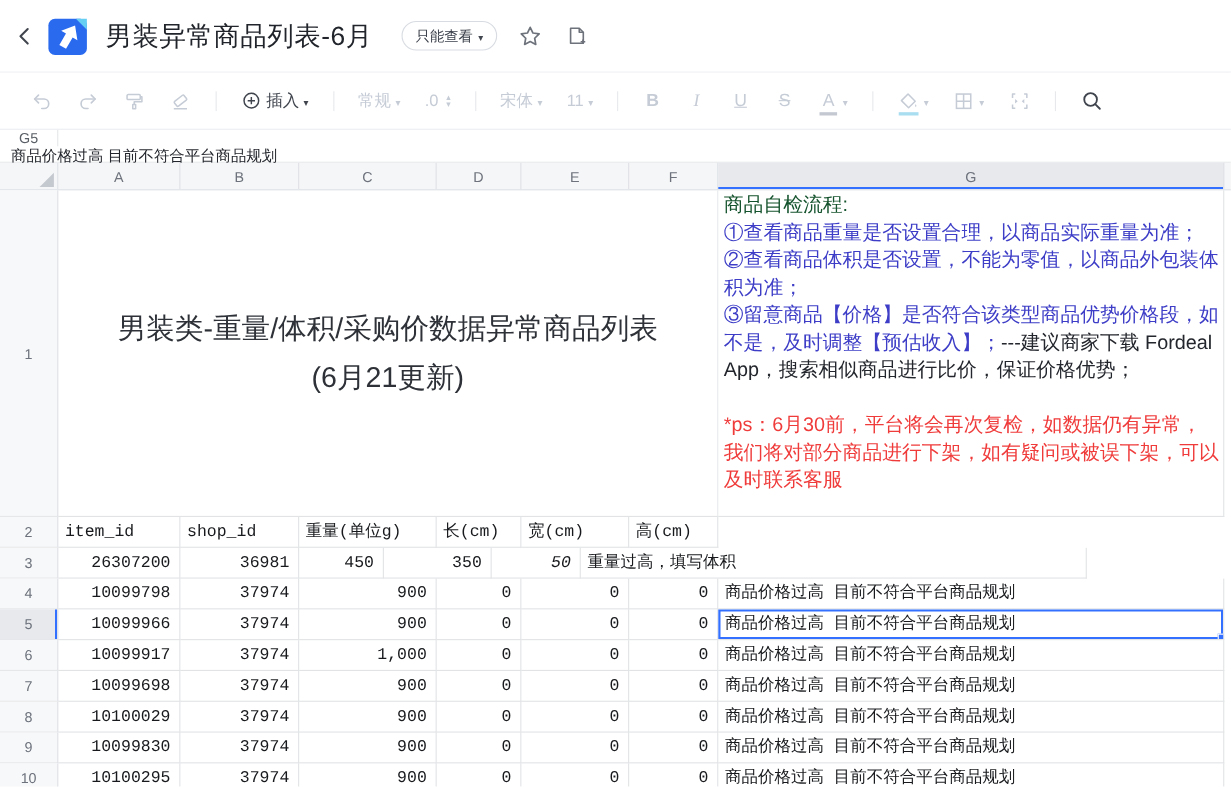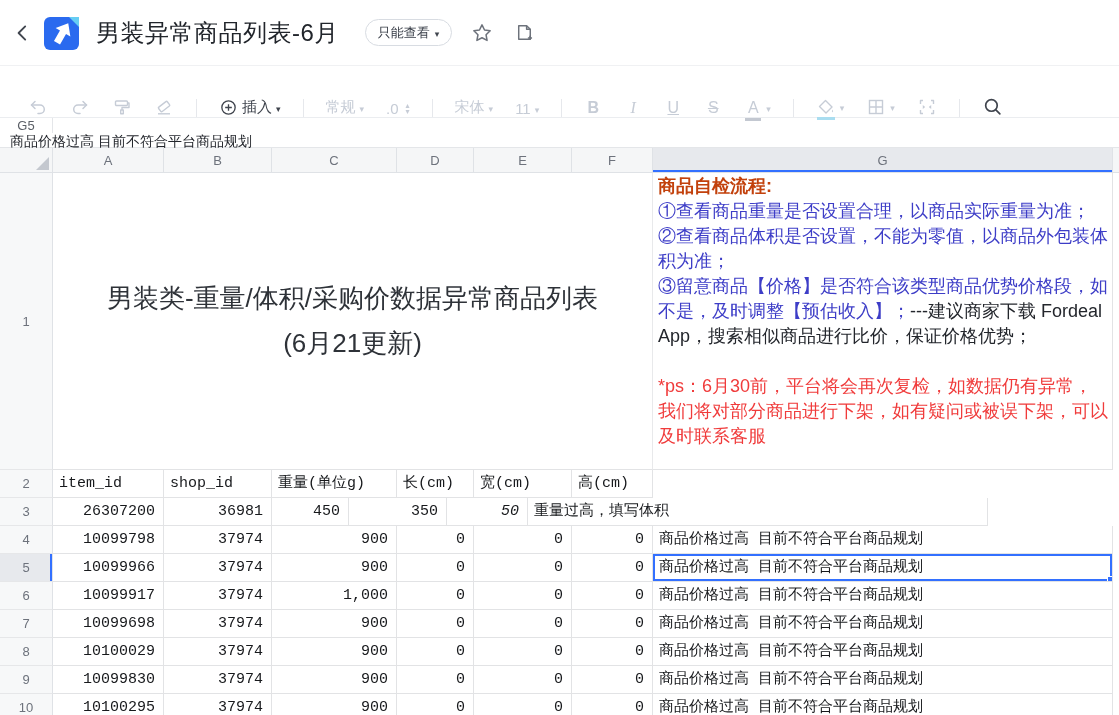--- a/index.html
+++ b/index.html
@@ -11,21 +11,21 @@
   .topbar{height:65px;display:flex;align-items:center;padding:0 0 0 10px;box-sizing:border-box;}
   .iconbtn{display:inline-flex;align-items:center;justify-content:center;background:none;border:none;padding:0;cursor:pointer;color:#596069;}
   .back{width:26px;height:26px;color:#41464f;}
   .logo{width:40px;height:40px;margin:0 14px 0 6px;}
   .doctitle{font-size:24px;font-weight:500;color:#21252b;margin:0 26px 0 0;letter-spacing:.5px;}
   .pill{display:inline-flex;align-items:center;gap:5px;height:27px;padding:0 12px;border:1px solid #d8dce2;border-radius:14px;background:#fff;color:#3c414b;font-size:13px;cursor:pointer;}
   .pill .caret{font-size:9px;color:#41464f;transform:translateY(1px);}
   .star,.newdoc{width:24px;height:24px;margin-left:18px;color:#6d727b;}
 
   
-  .toolbar{height:53px;border-top:1px solid #f0f1f3;border-bottom:1px solid #ebedf0;display:flex;align-items:flex-end;padding-left:28px;box-sizing:border-box;}
+  .toolbar{height:53px;border-top:1px solid #f0f1f3;border-bottom:1px solid #ebedf0;display:flex;align-items:center;padding-left:28px;box-sizing:border-box;}
   .tbtn{display:inline-flex;align-items:center;gap:4px;background:none;border:none;padding:0;margin-right:22px;color:#c6ccd6;font-size:15px;font-family:"Liberation Sans",sans-serif;cursor:default;}
   .tbtn.on{color:#3f444d;cursor:pointer;}
   .tbtn .caret{font-size:9px;transform:translateY(1px);}
   .tsep{width:1px;height:18px;background:#e6e8ec;margin:0 22px 0 0;}
   .ltr{font-size:16px;width:18px;text-align:center;}
   .b{font-weight:bold;} .i{font-style:italic;font-family:"Liberation Serif",serif;} .u{text-decoration:underline;} .s{text-decoration:line-through;}
   .acol{position:relative;display:inline-block;width:18px;text-align:center;font-size:16px;}
   .acol .bar{position:absolute;left:1px;right:1px;bottom:-4px;height:3px;background:#c3c8d1;}
   .fillwrap{position:relative;display:inline-block;width:20px;height:20px;}
   .fillwrap .bar{position:absolute;left:1px;right:1px;bottom:-3px;height:3px;background:#a9ddf0;}
@@ -42,21 +42,21 @@
   .corner{position:relative;width:53px;box-sizing:border-box;border-right:1px solid #dfe2e6;cursor:pointer;}
   .corner .tri{position:absolute;right:3px;bottom:2px;width:0;height:0;border-left:13px solid transparent;border-bottom:13px solid #c4c8cf;}
   .colhead{display:flex;align-items:center;justify-content:center;font-size:13px;color:#6d727c;border-right:1px solid #dfe2e6;box-sizing:border-box;cursor:pointer;}
   .colhead.sel{background:#e7e9ed;box-shadow:inset 0 -2px 0 #3370ff;}
   .row{display:flex;}
   .rowhead{width:53px;display:flex;align-items:center;justify-content:center;font-size:13px;color:#6d727c;background:#f7f8f9;border-right:1px solid #dfe2e6;border-bottom:1px solid #e6e7e9;box-sizing:border-box;cursor:pointer;}
   .rowhead.sel{background:#e7e9ed;box-shadow:inset -2px 0 0 #3370ff;}
   .row1{height:297px;}
   .titlecell{width:600px;box-sizing:border-box;border-right:1px solid #e8e9eb;border-bottom:1px solid #e2e3e5;display:flex;align-items:center;justify-content:center;text-align:center;font-size:26px;color:#2e3238;white-space:pre-line;line-height:45px;cursor:cell;}
   .g1cell{width:460px;box-sizing:border-box;border-right:1px solid #e2e3e5;border-bottom:1px solid #e2e3e5;padding:1px 2px 0 5px;font-size:18px;line-height:25px;white-space:pre-wrap;overflow:hidden;cursor:cell;}
-  .seg-bold{font-weight:bold;color:#c2410c;}
+  .seg-bold{font-weight:normal;color:#14532d;}
   .seg-blue{color:#3d3dc7;}
   .seg-dark{color:#23262c;}
   .seg-red{color:#f03b3b;}
   .cell{box-sizing:border-box;border-right:1px solid #e2e3e5;border-bottom:1px solid #e2e3e5;height:28px;line-height:27px;font-family:"Liberation Mono",monospace;font-size:15px;color:#17191c;overflow:hidden;white-space:nowrap;cursor:cell;}
   .ncell{text-align:right;padding-right:8px;}
   .hcell{text-align:left;padding-left:6px;}
   .tcell{text-align:left;padding-left:6px;}
   .selcell{position:relative;box-shadow:inset 0 0 0 2px #3370ff;z-index:2;}
   .selcell::after{content:"";position:absolute;right:-4px;bottom:-4px;width:7px;height:7px;background:#3370ff;border:1px solid #fff;z-index:3;}
   svg{display:block;}

